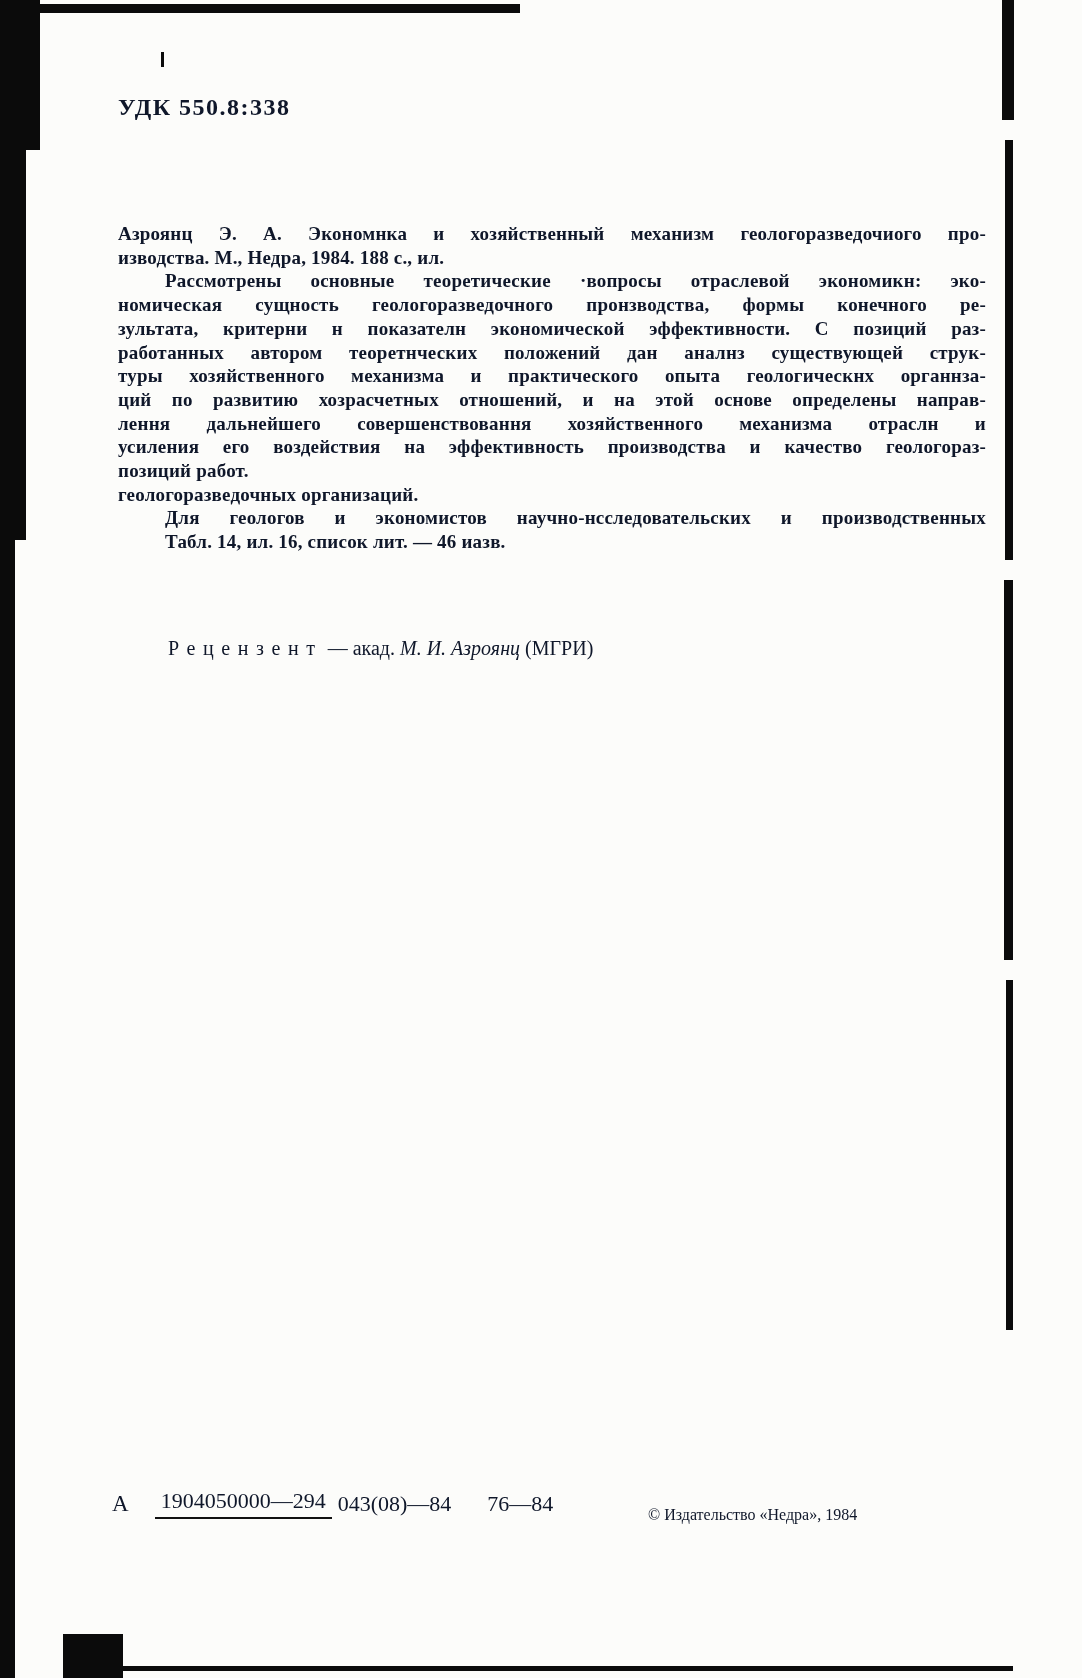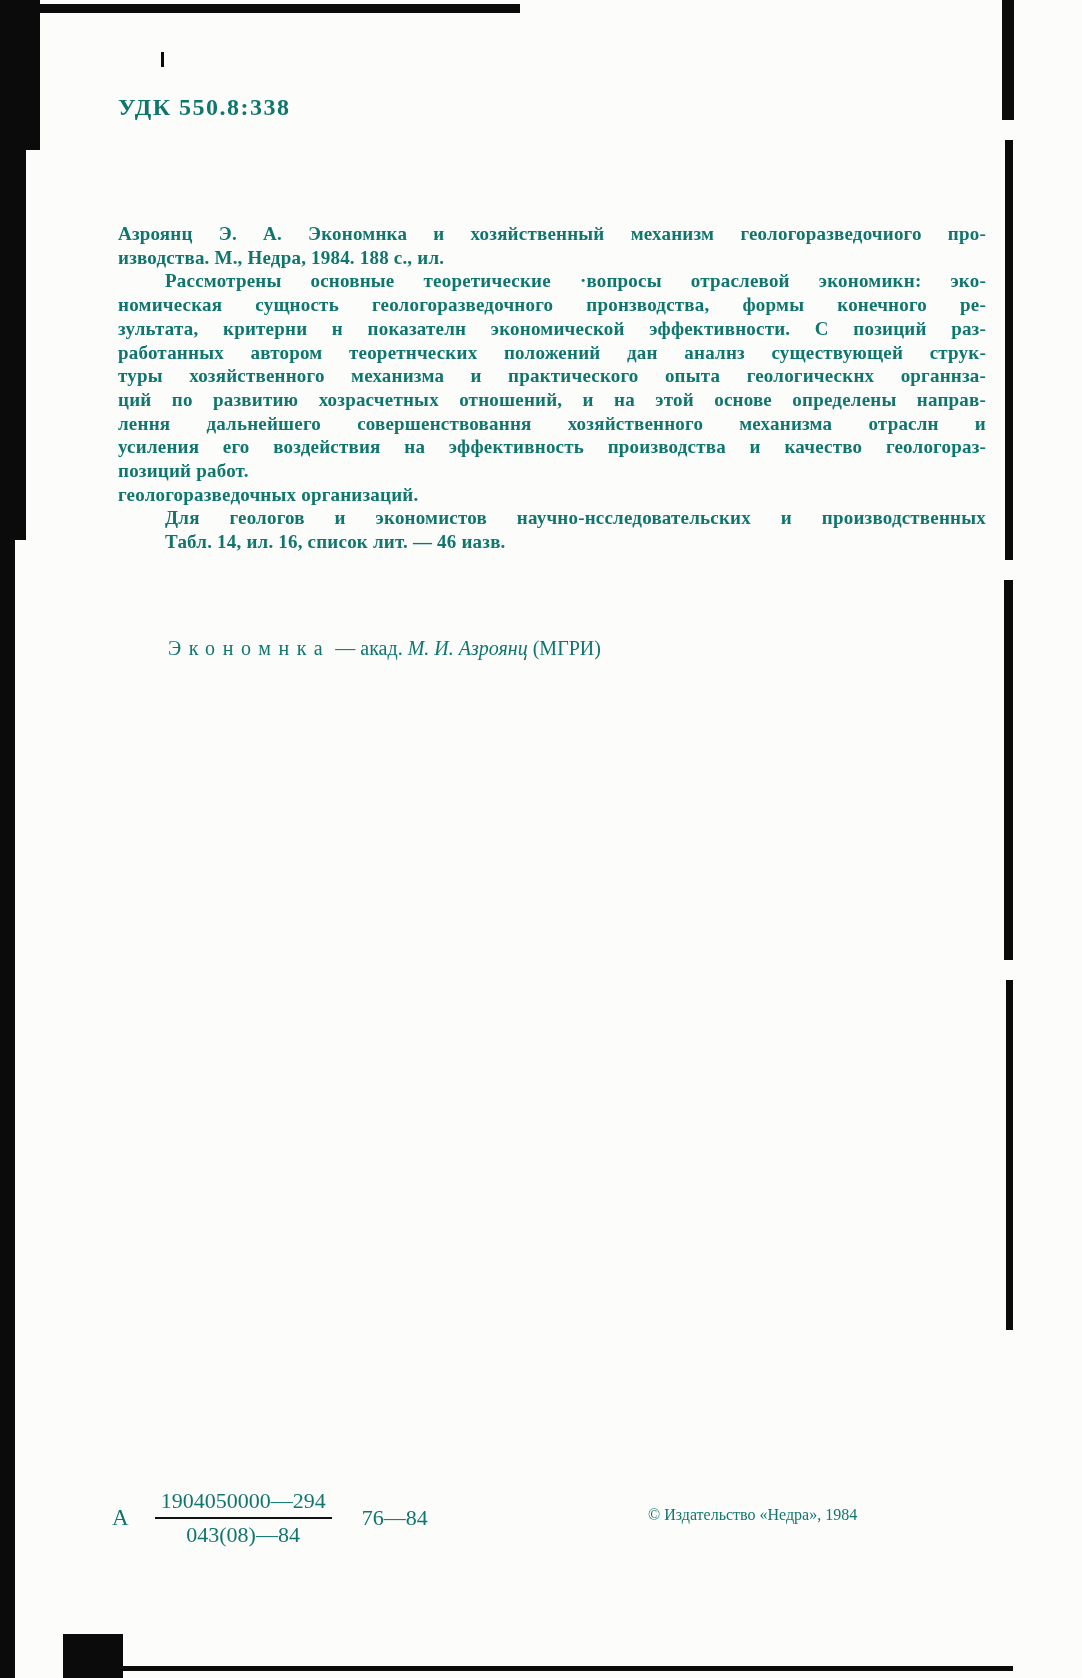--- a/index.html
+++ b/index.html
@@ -7,21 +7,21 @@
     padding: 0;
     background: #ffffff;
   }
   .page {
     position: relative;
     width: 1082px;
     height: 1678px;
     background: #fcfcfa;
     overflow: hidden;
     font-family: "Liberation Serif", "DejaVu Serif", serif;
-    color: #0f766e;
+    color: #0f172a;
   }
   
   .artifact { position: absolute; background: #0b0b0b; }
   .a-top-line      { left: 0;    top: 4px;    width: 520px; height: 9px; }
   .a-corner-tl     { left: 0;    top: 0;      width: 40px;  height: 150px; }
   .a-left-upper    { left: 0;    top: 120px;  width: 26px;  height: 420px; }
   .a-left-full     { left: 0;    top: 0;      width: 15px;  height: 1678px; }
   .a-right-1       { left: 1002px; top: 0;     width: 12px; height: 120px; }
   .a-right-2       { left: 1005px; top: 140px; width: 8px;  height: 420px; }
   .a-right-3       { left: 1004px; top: 580px; width: 9px;  height: 380px; }
@@ -72,21 +72,20 @@
     left: 112px;
     top: 1488px;
     display: flex;
     align-items: center;
     font-size: 22px;
     font-weight: normal;
   }
   .catalog .letter { margin-right: 26px; font-size: 23px; }
   .catalog .fraction {
     display: inline-flex;
-    flex-direction: column;
     text-align: center;
   }
   .catalog .fraction .num {
     padding: 0 6px 3px 6px;
     border-bottom: 2.5px solid #111;
   }
   .catalog .fraction .den { padding: 3px 6px 0 6px; }
   .catalog .suffix { margin-left: 30px; }
 
   .copyright {
@@ -126,21 +125,21 @@
       <div class="line justify">туры хозяйственного механизма и практического опыта геологическнх органнза-</div>
       <div class="line justify">ций по развитию хозрасчетных отношений, и на этой основе определены направ-</div>
       <div class="line justify">лення дальнейшего совершенствовання хозяйственного механизма отраслн и</div>
       <div class="line justify">усиления его воздействия на эффективность производства и качество геологораз-</div>
       <div class="line">позиций работ.</div>
       <div class="line">геологоразведочных организаций.</div>
       <div class="line justify indent">Для геологов и экономистов научно-нсследовательских и производственных</div>
       <div class="line indent">Табл. 14, ил. 16, список лит. — 46 иазв.</div>
     </div>
 
-  <div class="reviewer"><span class="spaced">Экономнка</span><span> — </span><span>акад. </span><span class="name">М. И. Азроянц</span><span> (МГРИ)</span></div>
+  <div class="reviewer"><span class="spaced">Рецензент</span><span> — </span><span>акад. </span><span class="name">М. И. Азроянц</span><span> (МГРИ)</span></div>
 
   <div class="catalog">
     <span class="letter">А</span>
     <span class="fraction">
       <span class="num">1904050000—294</span>
       <span class="den">043(08)—84</span>
     </span>
     <span class="suffix">76—84</span>
   </div>
 

